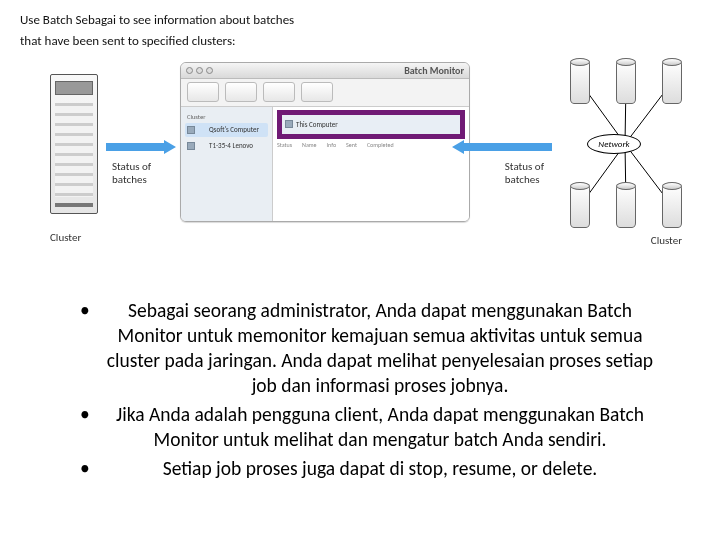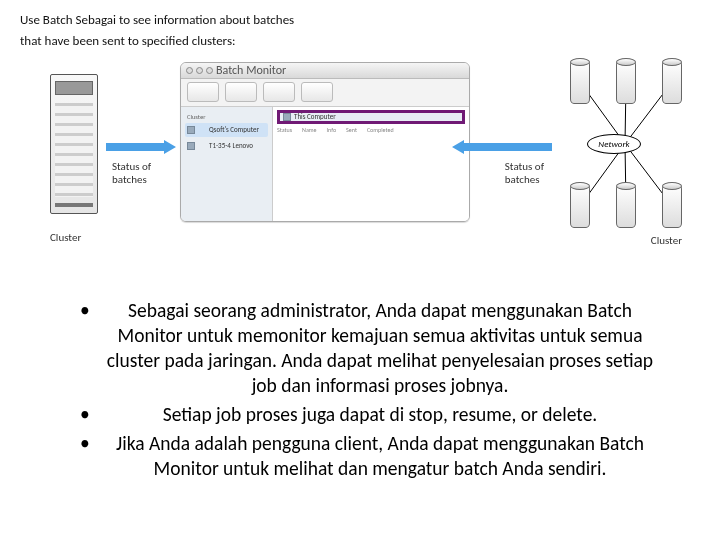--- a/index.html
+++ b/index.html
@@ -14,31 +14,31 @@
   .cluster-lbl-left { position:absolute; left:30px; top:175px; font-size:11px; color:#333; }
   .cluster-lbl-right { position:absolute; right:18px; top:178px; font-size:11px; color:#333; }
   .arrow-left { position:absolute; left:86px; top:84px; width:70px; height:14px; }
   .arrow-right { position:absolute; right:148px; top:84px; width:100px; height:14px; }
   .arrow-body { fill:#4aa0e6; }
   .status-lbl-left { position:absolute; left:92px; top:104px; font-size:11px; color:#333; line-height:1.2; }
   .status-lbl-right { position:absolute; right:156px; top:104px; font-size:11px; color:#333; line-height:1.2; text-align:left; }
   .window { position:absolute; left:160px; top:6px; width:290px; height:160px; border:1px solid #aaa; border-radius:6px; background:linear-gradient(#ececec,#f9f9f9 18px,#fff 18px,#fff); box-shadow:0 1px 1px rgba(0,0,0,0.15); overflow:hidden; }
   .titlebar { height:16px; background:linear-gradient(#f5f5f5,#d9d9d9); border-bottom:1px solid #bbb; display:flex; align-items:center; padding:0 5px; gap:3px; }
   .titlebar .dot { width:7px; height:7px; border-radius:50%; border:1px solid #888; background:#ddd; }
-  .titlebar .title { flex:1; text-align:left; font-size:12px; color:#555; }
+  .titlebar .title { flex:1; text-align:right; font-size:10px; color:#555;font-weight:bold; }
   .toolbar { height:28px; border-bottom:1px solid #ccc; display:flex; align-items:center; padding:0 6px; gap:6px; background:#f3f3f3; }
   .toolbar .tbtn { width:32px; height:20px; border:1px solid #bbb; border-radius:3px; background:linear-gradient(#fff,#e7e7e7); }
   .win-body { display:flex; height:calc(100% - 44px); }
   .sidebar { width:92px; border-right:1px solid #ccc; background:#e9eef3; padding:4px; }
   .side-item { height:14px; font-size:7px; color:#333; display:flex; align-items:center; gap:14px; margin-bottom:2px; padding:0 2px; }
   .side-item.sel { background:#cfe2f6; border-radius:2px; }
   .side-item .sq { width:8px; height:8px; background:#9ab; border:1px solid #789; }
   .side-label { font-size:6.5px; color:#666; margin:2px 0 2px 2px; }
   .content { flex:1; background:#fff; padding:3px 4px; font-size:7px; color:#333; }
-  .content-head { height:14px; background:#e8eef5; border:3px solid #701a75; display:flex; align-items:center; padding:0 3px; gap:3px; font-size:7px; }
+  .content-head { height:29px; background:#e8eef5; border:5px solid #701a75; display:flex; align-items:center; padding:0 3px; gap:3px; font-size:7px; }
   .content-head .sq { width:8px;height:8px;background:#9ab;border:1px solid #789; }
   .content-cols { display:flex; gap:10px; margin-top:2px; font-size:6px; color:#888; }
   .network-group { position:absolute; right:10px; top:2px; width:130px; height:175px; }
   .ncyl { position:absolute; width:20px; height:44px; border:1px solid #666; border-radius:4px/5px; background:linear-gradient(#fff,#ddd); }
   .ncyl::before { content:""; position:absolute; top:-3px; left:-1px; right:-1px; height:6px; border:1px solid #666; border-radius:50%; background:linear-gradient(#fff,#ccc); }
   .network-label { position:absolute; left:27px; top:76px; width:54px; height:20px; border:1.5px solid #000; border-radius:50%; background:#fff; display:flex; align-items:center; justify-content:center; font-size:9px; font-style:italic; }
   .net-line { stroke:#000; stroke-width:1; }
   .bullets { margin: 32px 40px 0 60px; font-size: 19.5px; line-height: 1.28; text-align: center; }
   .bullets li { list-style: none; position: relative; margin-bottom: 4px; padding-left: 20px; }
   .bullets li::before { content:"•"; position:absolute; left:0; top:0; }
@@ -127,17 +127,17 @@
       <div class="ncyl" style="left:56px; top:126px"></div>
       <div class="ncyl" style="left:102px; top:126px"></div>
       <div class="network-label">Network</div>
     </div>
     <div class="cluster-lbl-right">Cluster</div>
 
   </div>
 
   <ul class="bullets">
     <li>Sebagai seorang administrator, Anda dapat menggunakan Batch Monitor untuk memonitor kemajuan semua aktivitas untuk semua cluster pada jaringan.  Anda dapat melihat penyelesaian proses setiap job dan informasi proses jobnya.</li>
+    <li> Jika Anda adalah pengguna client, Anda dapat menggunakan Batch Monitor untuk melihat dan mengatur batch Anda sendiri.</li>
     <li>Setiap job proses juga dapat di  stop, resume, or delete.</li>
-    <li> Jika Anda adalah pengguna client, Anda dapat menggunakan Batch Monitor untuk melihat dan mengatur batch Anda sendiri.</li>
   </ul>
 
 </div>
 
 </body></html>

